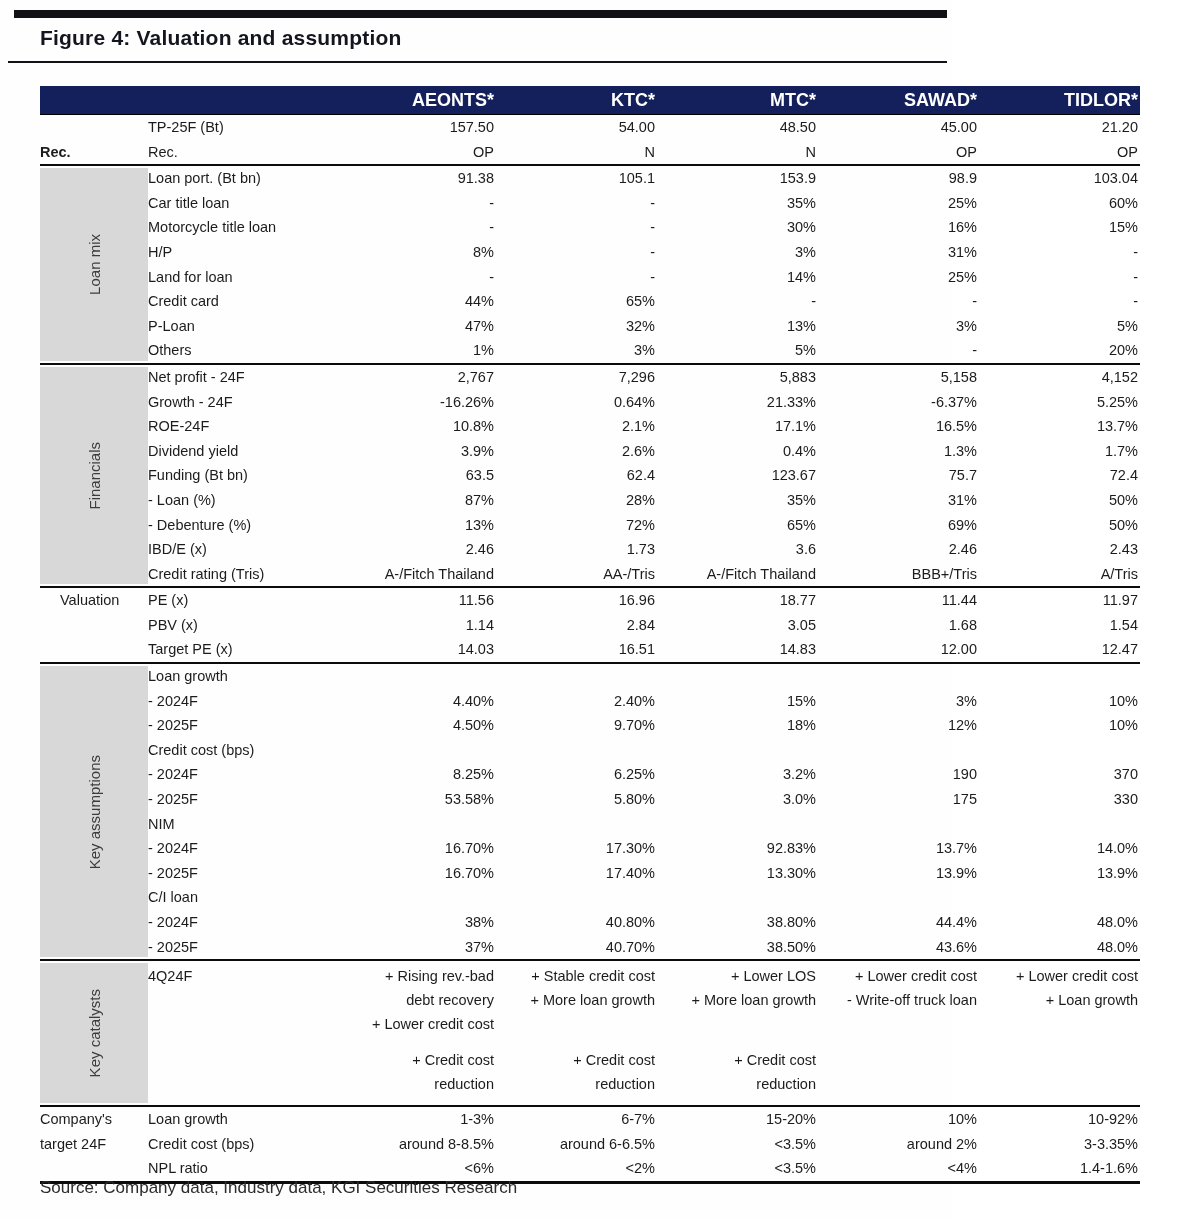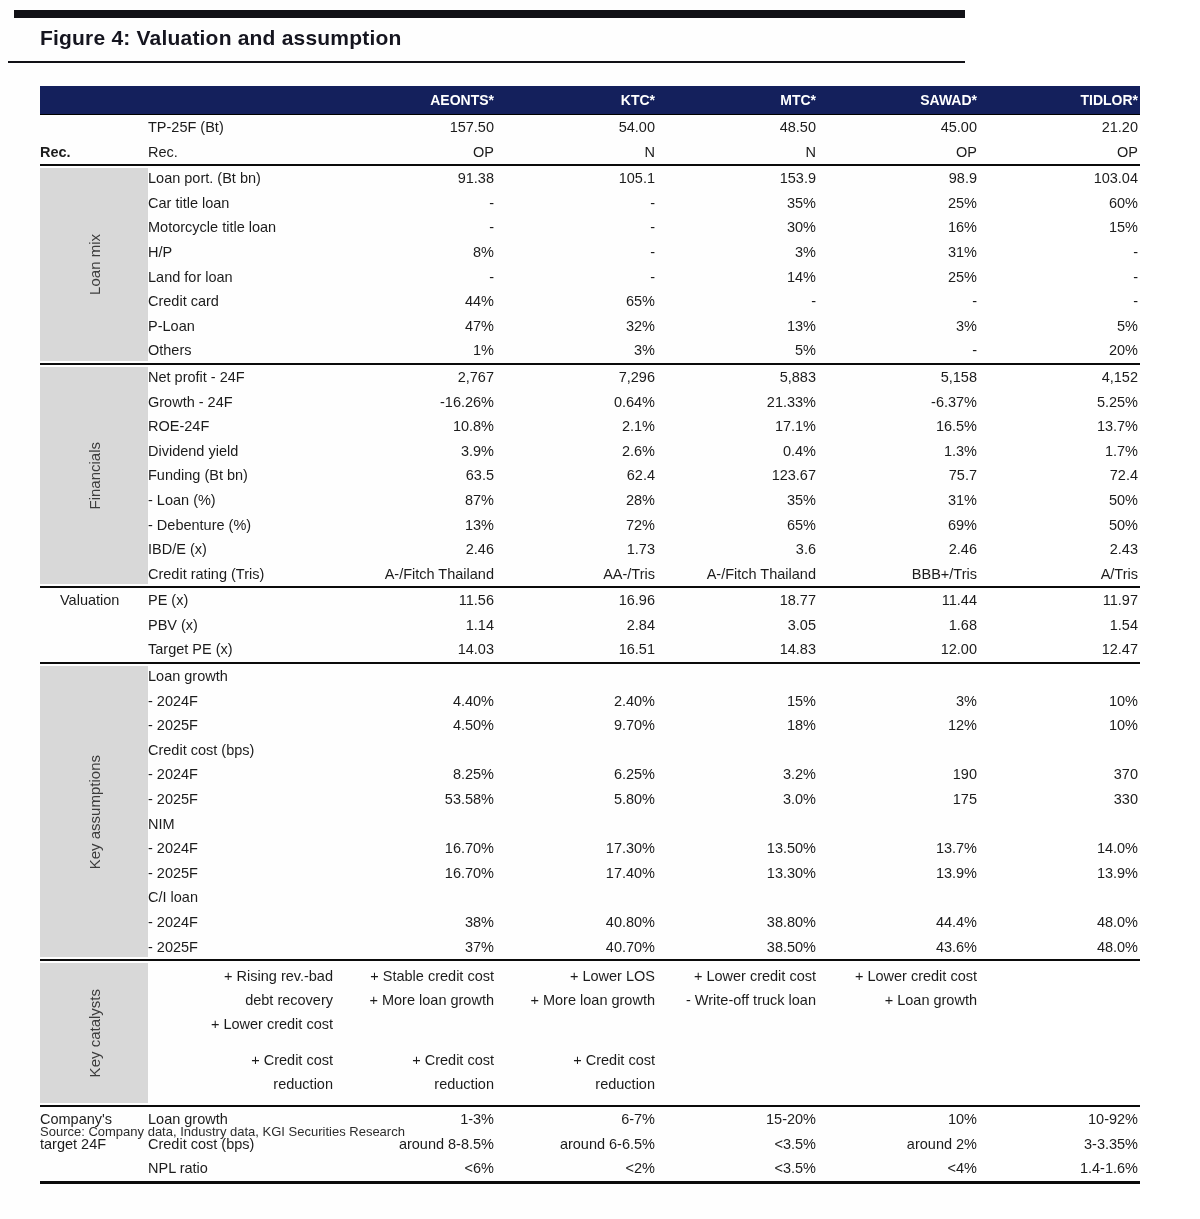--- a/index.html
+++ b/index.html
@@ -1,37 +1,37 @@
 <!DOCTYPE html>
 <html><head>
 <meta charset="utf-8">
 <style>
   html,body{margin:0;padding:0;background:#ffffff;}
   body{width:1200px;height:1219px;font-family:"Liberation Sans",sans-serif;color:#1c1c1c;overflow:hidden;}
-  .page{position:relative;width:952px;height:1219px;background:#fefefe;padding-left:18px;}
+  .page{position:relative;width:952px;height:1219px;background:#fefefe;}
   .top-bar{position:absolute;left:14px;right:5px;top:10px;height:8px;background:#111116;}
   .fig-title{position:absolute;left:40px;top:26px;margin:0;font-size:21px;font-weight:bold;color:#15151f;letter-spacing:.2px;}
   .title-rule{position:absolute;left:8px;right:5px;top:61px;height:2px;background:#111116;}
   .table-wrap{position:absolute;left:40px;top:86px;width:1100px;}
   .grid-row{display:grid;grid-template-columns:108px 187px repeat(5,161px);}
   .thead{height:28px;align-items:center;background:#14205c;border-bottom:1px solid #000;}
-  .thead .hcell{color:#ffffff;font-weight:bold;font-size:14px;text-align:right;padding-right:2px;white-space:nowrap;}
+  .thead .hcell{color:#ffffff;font-weight:bold;font-size:18px;text-align:right;padding-right:2px;white-space:nowrap;}
   .section{display:grid;grid-template-columns:108px 187px repeat(5,161px);border-bottom:2px solid #0b0b0b;}
   .section.last{border-bottom-width:3px;}
   .gcell{grid-column:1;}
   .gcell.box{background:#d8d8d8;margin:2px 0;display:flex;align-items:center;justify-content:center;}
   .gcell.box span{writing-mode:vertical-rl;transform:rotate(180deg);font-size:15px;color:#3c3c3c;white-space:nowrap;}
   .gcell.plain{font-size:14.5px;line-height:24.6px;color:#1c1c1c;padding-right:10px;}
   .gcell.b{font-weight:bold;}
   .lcell{font-size:14.5px;line-height:24.6px;white-space:nowrap;color:#1c1c1c;}
   .lcell.b{font-weight:normal;}
   .vcell{font-size:14.5px;line-height:24.6px;text-align:right;padding-right:2px;white-space:pre-line;color:#1c1c1c;}
   .catalysts .lcell,.catalysts .vcell{line-height:24px;padding-top:3px;padding-bottom:9px;}
   .catalysts .lcell{align-self:start;}
-  .source{position:absolute;left:40px;top:1124px;font-size:13px;color:#2c2c2c;}
+  .source{position:absolute;left:40px;top:1178px;font-size:17px;color:#2c2c2c;}
 </style>
 </head>
 <body>
 
 <div class="page">
   <div class="top-bar"></div>
   <h1 class="fig-title">Figure 4: Valuation and assumption</h1>
   <div class="title-rule"></div>
 
   <div class="table-wrap">
@@ -236,21 +236,21 @@
           <div class="vcell">330</div>
           <div class="lcell">NIM</div>
           <div class="vcell"></div>
           <div class="vcell"></div>
           <div class="vcell"></div>
           <div class="vcell"></div>
           <div class="vcell"></div>
           <div class="lcell">- 2024F</div>
           <div class="vcell">16.70%</div>
           <div class="vcell">17.30%</div>
-          <div class="vcell">13.50%</div>
+          <div class="vcell">92.83%</div>
           <div class="vcell">13.7%</div>
           <div class="vcell">14.0%</div>
           <div class="lcell">- 2025F</div>
           <div class="vcell">16.70%</div>
           <div class="vcell">17.40%</div>
           <div class="vcell">13.30%</div>
           <div class="vcell">13.9%</div>
           <div class="vcell">13.9%</div>
           <div class="lcell">C/I loan</div>
           <div class="vcell"></div>
@@ -268,20 +268,21 @@
           <div class="vcell">37%</div>
           <div class="vcell">40.70%</div>
           <div class="vcell">38.50%</div>
           <div class="vcell">43.6%</div>
           <div class="vcell">48.0%</div>
         </div>
         <div class="section catalysts">
           <div class="gcell box" style="grid-row: 1 / span 2;">
             <span>Key catalysts</span>
           </div>
+          <div class="lcell">4Q24F</div>
           <div class="vcell">+ Rising rev.-bad
 debt recovery
 + Lower credit cost</div>
           <div class="vcell">+ Stable credit cost
 + More loan growth</div>
           <div class="vcell">+ Lower LOS
 + More loan growth</div>
           <div class="vcell">+ Lower credit cost
 - Write-off truck loan</div>
           <div class="vcell">+ Lower credit cost

